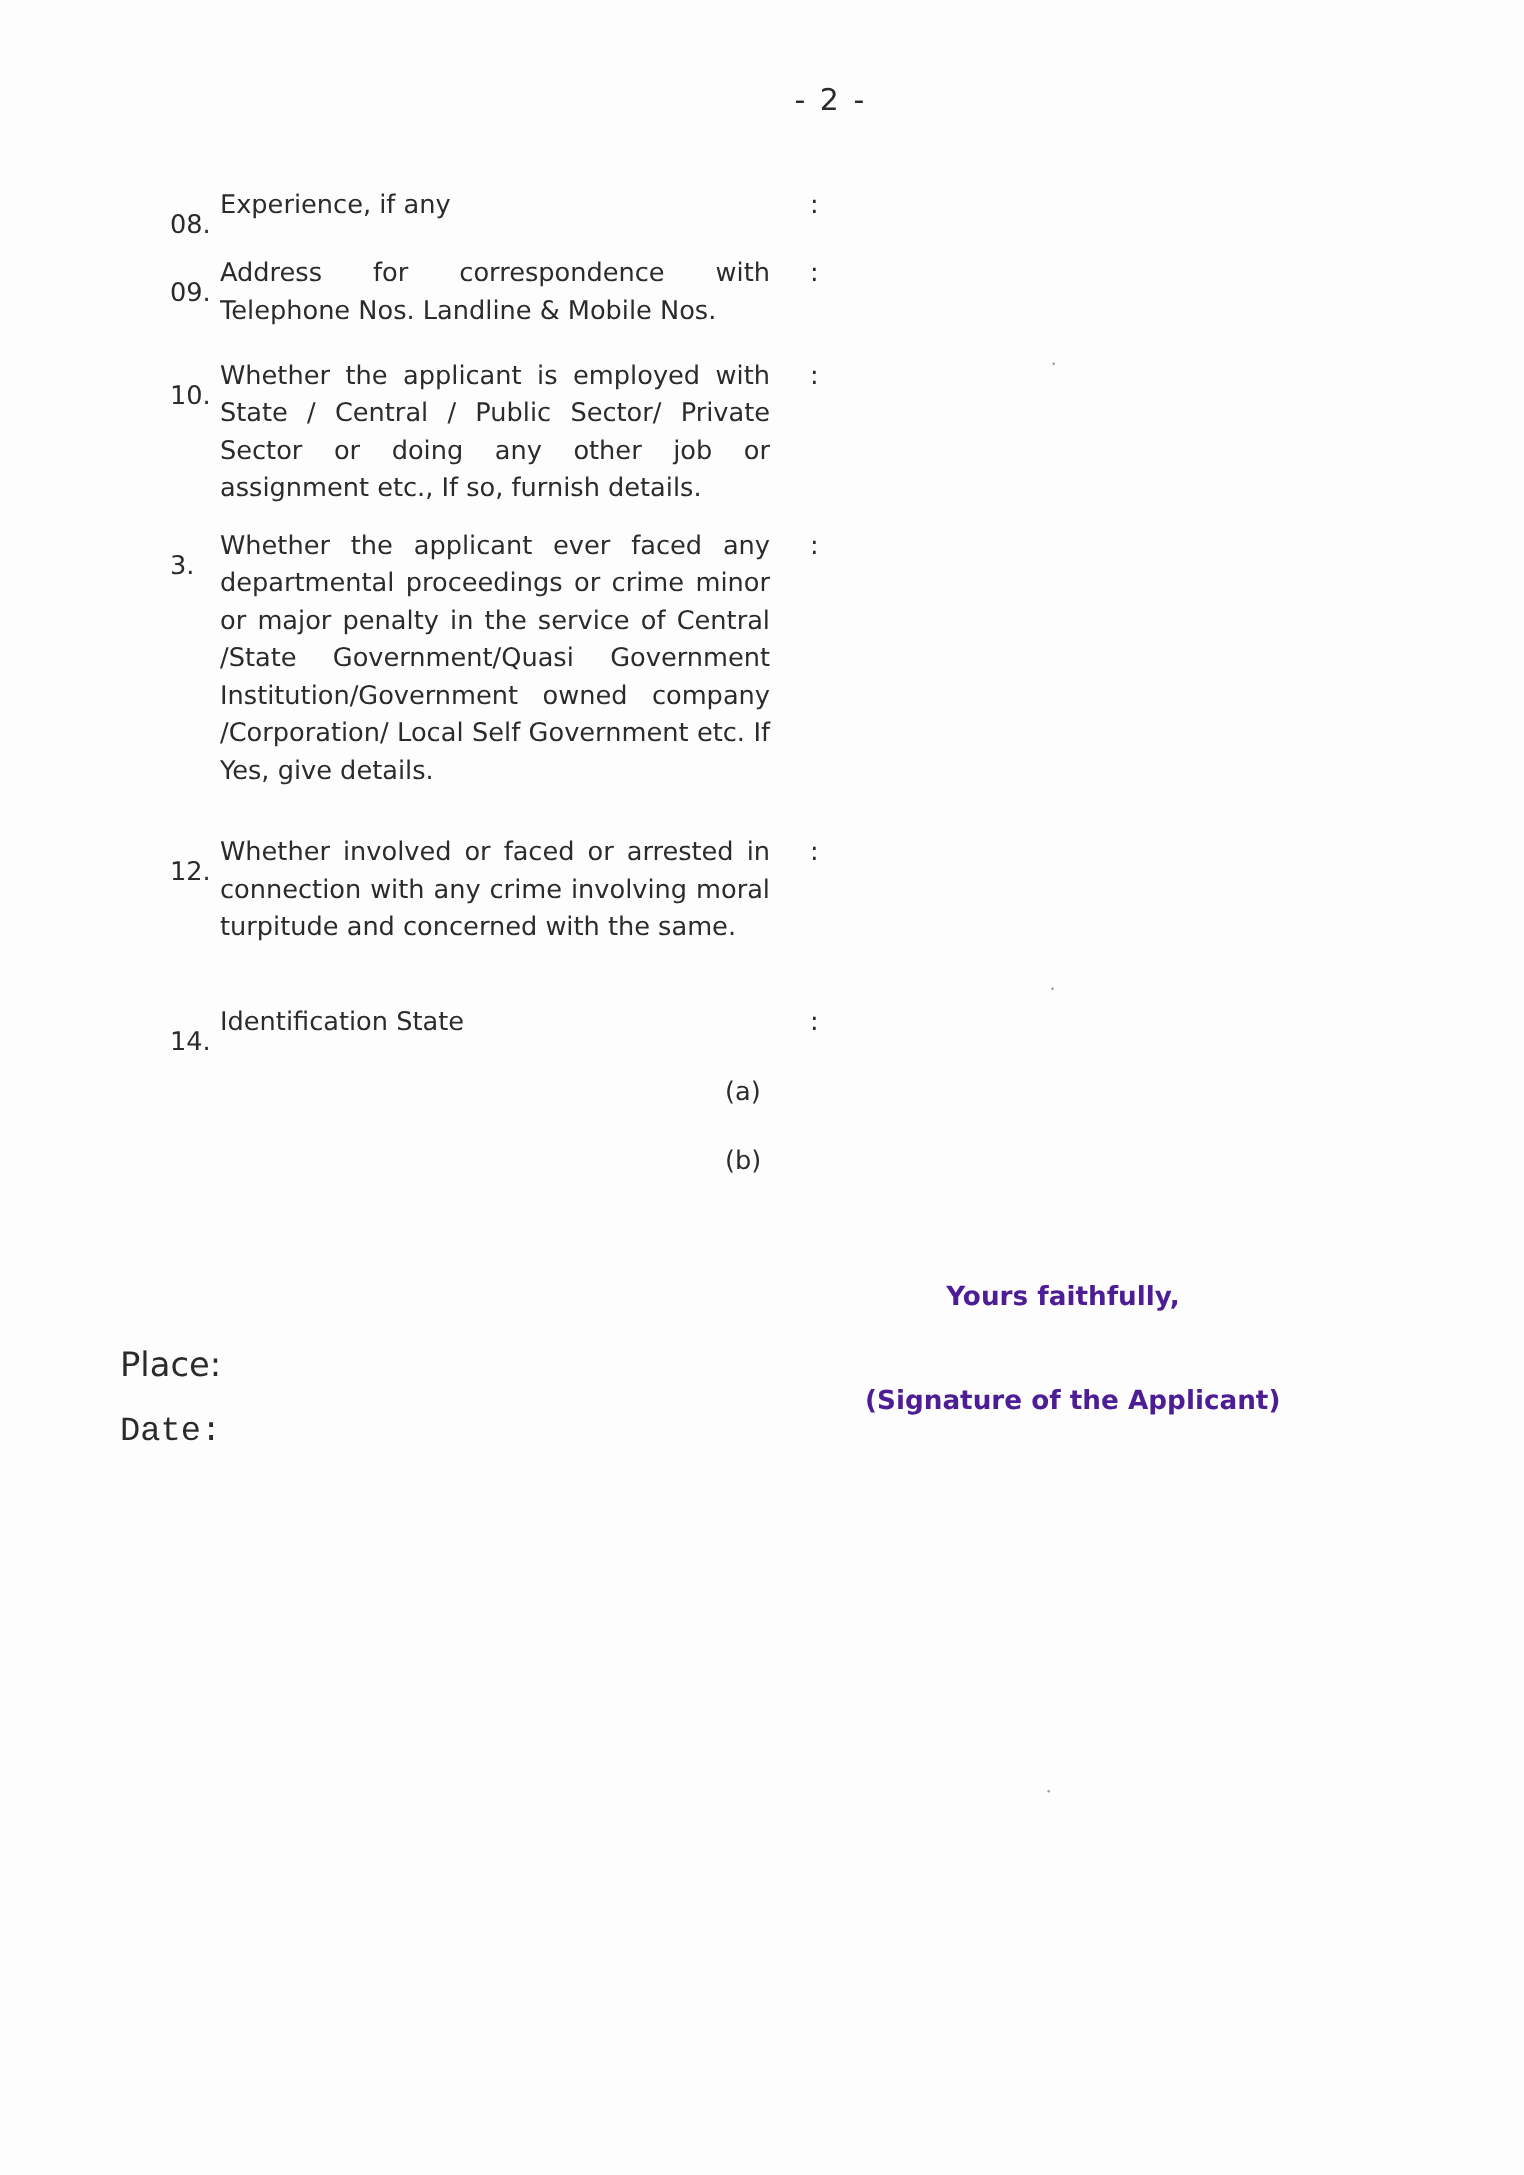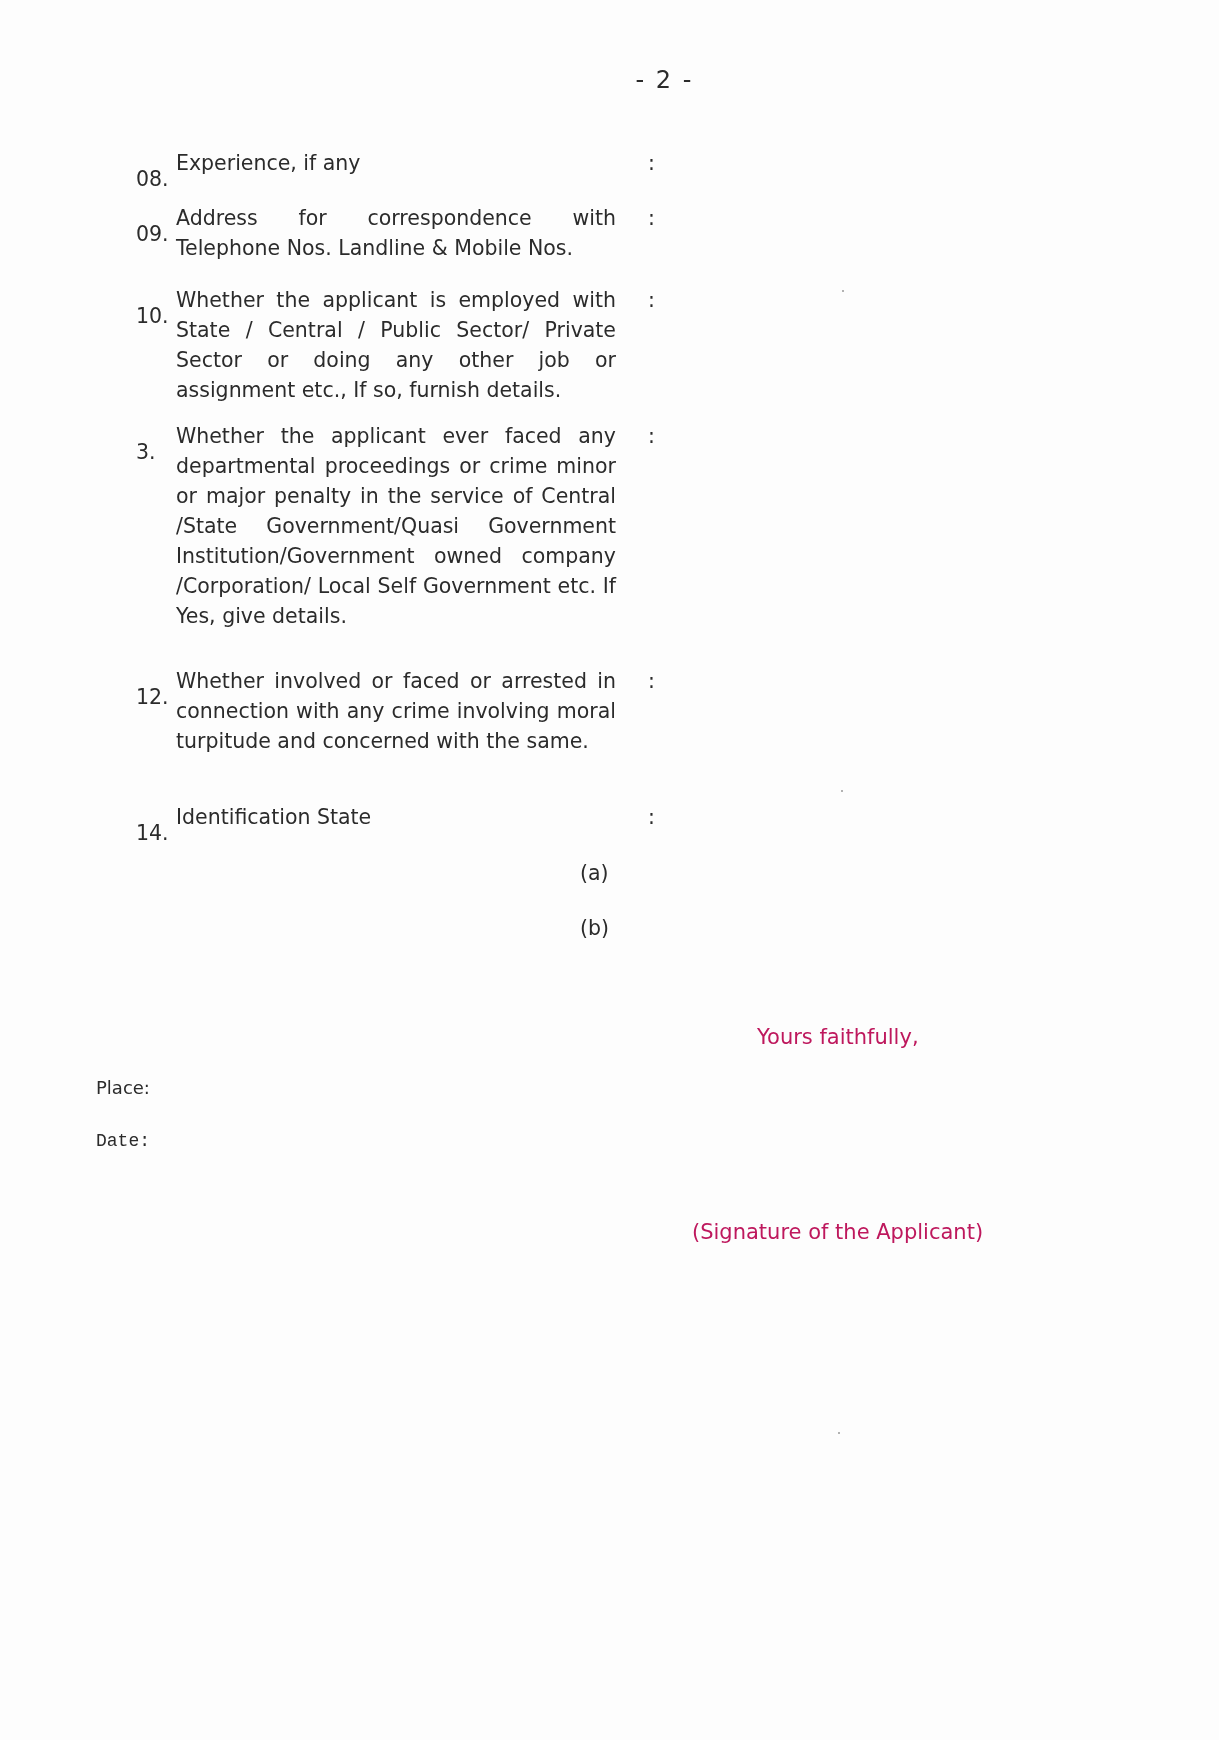--- a/index.html
+++ b/index.html
@@ -52,27 +52,27 @@
   }
   .sub {
     position: absolute;
     left: 580px;
     font-size: 20.5px;
     line-height: 30px;
   }
   .closing {
     position: absolute;
     font-size: 21px;
-    font-weight: normal;
-    color: #be185d;
+    font-weight: bold;
+    color: #4c1d95;
   }
   .meta {
     position: absolute;
     left: 96px;
-    font-size: 18px;
+    font-size: 27px;
   }
   .dot {
     position: absolute;
     width: 2px; height: 2px;
     background: #999;
     border-radius: 50%;
   }
 </style>
 </head>
 <body>
@@ -116,17 +116,17 @@
 </div>
 
 <div class="sub" style="top:858px;">(a)</div>
 <div class="sub" style="top:913px;">(b)</div>
 
 <div class="closing" style="top:1025px; left:757px;">Yours faithfully,</div>
 
 <div class="meta" style="top:1077px;">Place:</div>
 <div class="meta" style="top:1131px;font-family:Liberation Mono, monospace;">Date:</div>
 
-<div class="closing" style="top:1220px; left:692px;">(Signature of the Applicant)</div>
+<div class="closing" style="top:1108px; left:692px;">(Signature of the Applicant)</div>
 
 <div class="dot" style="top:290px; left:842px;"></div>
 <div class="dot" style="top:790px; left:841px;"></div>
 <div class="dot" style="top:1432px; left:838px;"></div>
 
 </body></html>

